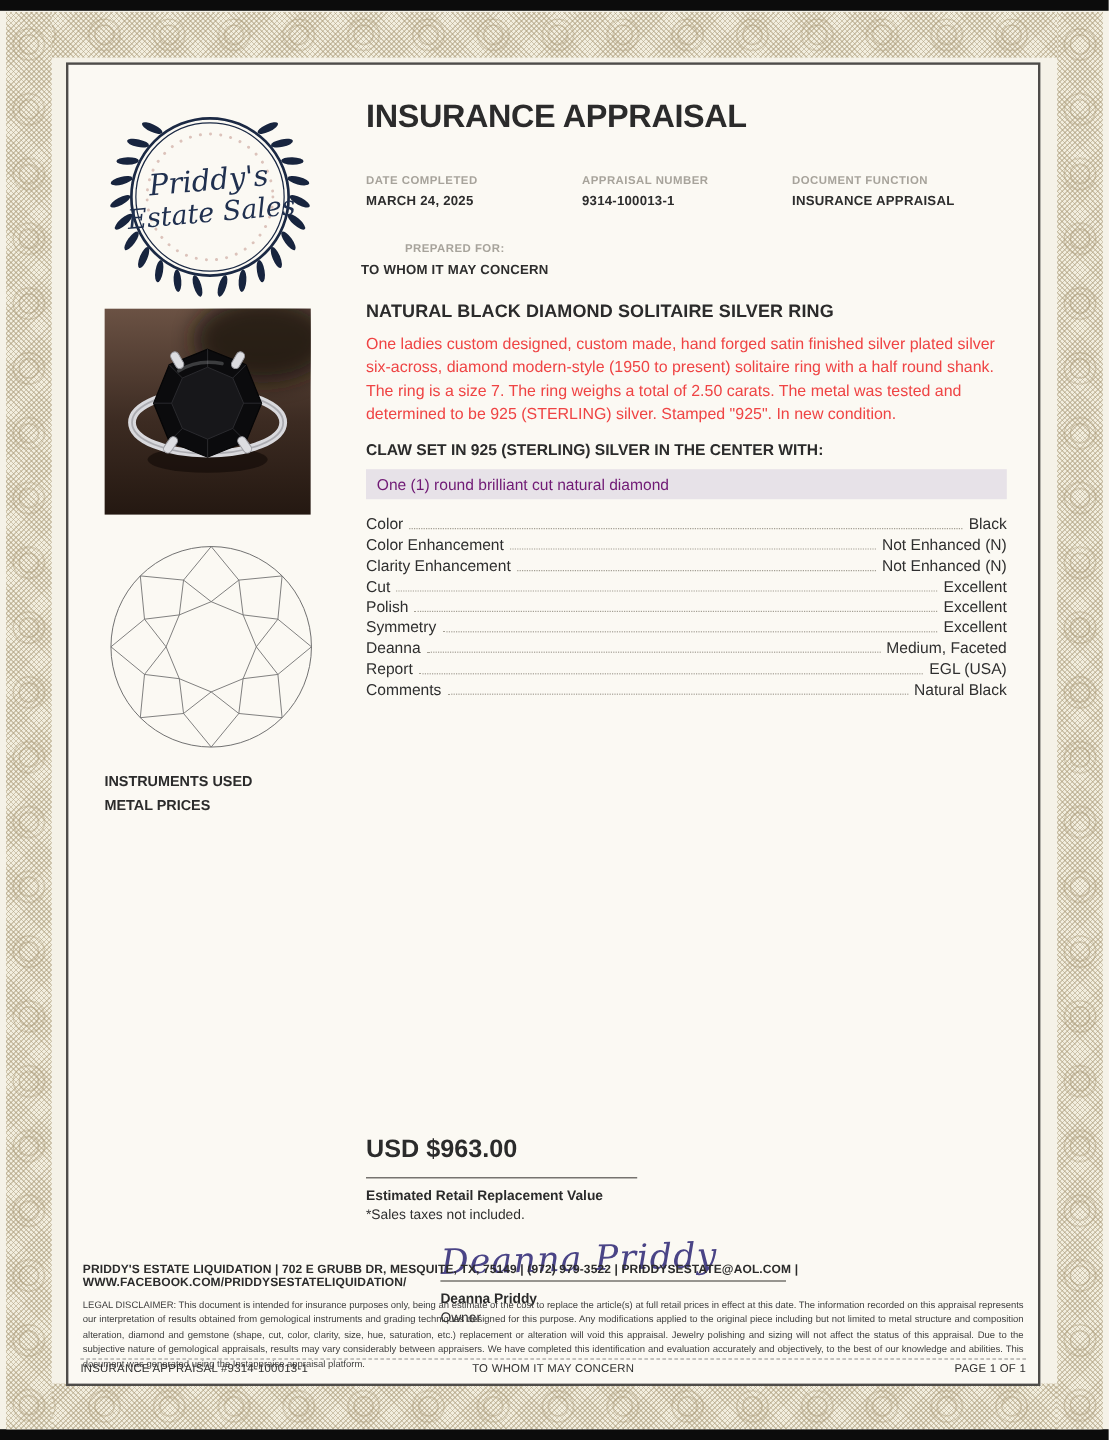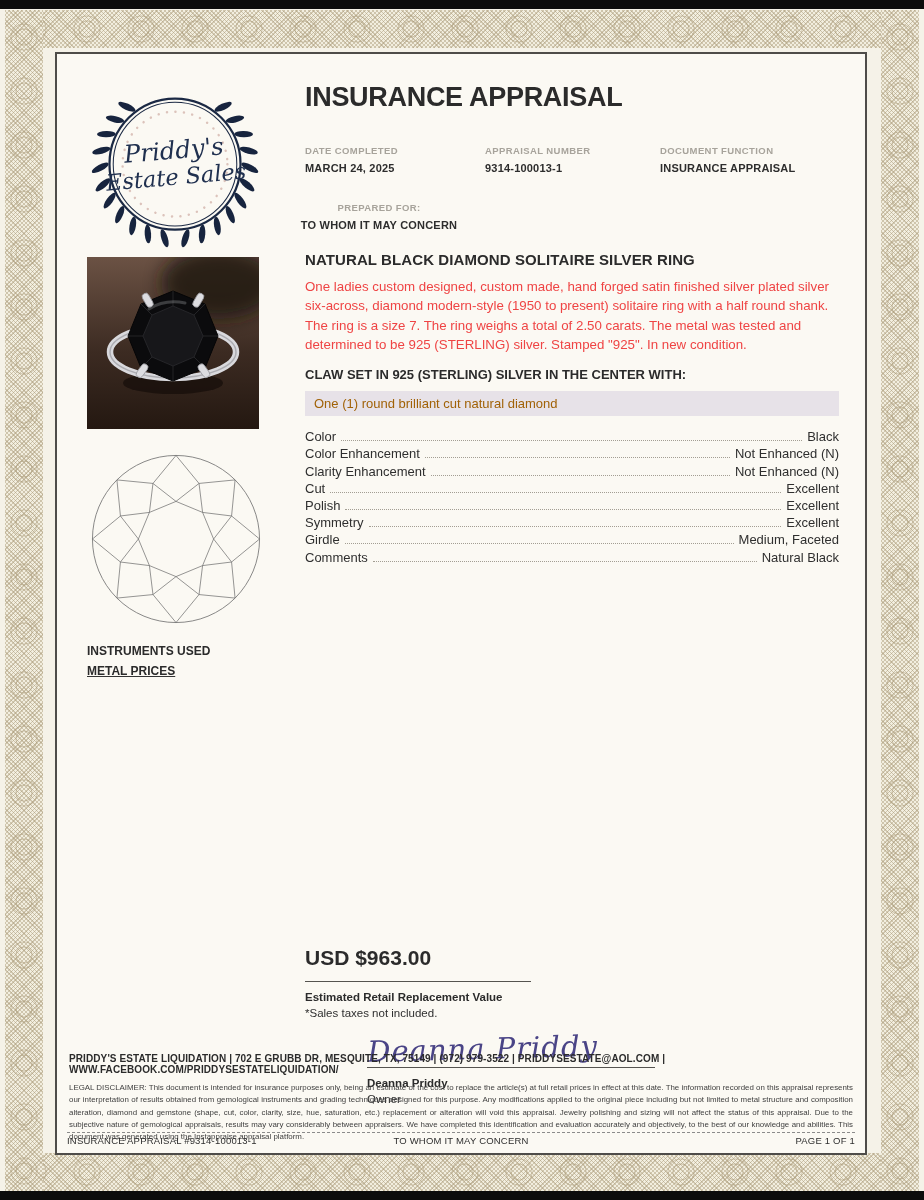--- a/index.html
+++ b/index.html
@@ -34,28 +34,28 @@
   
   .doc-title{font-size:27px;font-weight:bold;color:#2b2b2b;letter-spacing:-.3px;margin:0;}
   .meta-grid{display:grid;grid-template-columns:180px 175px 1fr;}
   .meta-label{font-size:9.5px;color:#a7a39b;letter-spacing:.4px;margin-bottom:6px;font-weight:bold;}
   .meta-value{font-size:11px;font-weight:bold;color:#2d2d2d;letter-spacing:.2px;}
 
   
   .item-title{font-size:15px;font-weight:bold;color:#2b2b2b;margin:0 0 9px 0;letter-spacing:.1px;}
   .item-desc{font-size:13.3px;line-height:1.45;color:#ef4444;margin:0 0 13px 0;}
   .setting-head{font-size:13px;font-weight:bold;color:#2b2b2b;margin:0 0 9px 0;}
-  .stone-bar{background:#e7e2e8;font-size:13px;color:#a16207;padding:5px 9px;margin:0 0 11px 0;}
+  .stone-bar{background:#e7e2e8;font-size:13px;color:#701a75;padding:5px 9px;margin:0 0 11px 0;}
   .attr-row{display:flex;align-items:flex-end;font-size:13px;color:#2f2f2f;height:17.2px;}
   .attr-dots{flex:1;border-bottom:1.5px dotted #a39e93;margin:0 5px 3px 5px;}
 
   
   .side-head{font-size:12px;font-weight:bold;color:#2b2b2b;margin:0 0 6px 0;}
   .side-item{font-size:13px;color:#2f2f2f;line-height:1.75;}
-  .metal-block{text-decoration:underline;}
+  .metal-block{}
 
   
   .valuation{display:flex;flex-direction:column;}
   .val-col{width:226px;}
   .sig-col{width:288px;margin-left:62px;}
   .val-amount{font-size:21px;font-weight:bold;color:#2b2b2b;margin:14px 0 0 0;}
   .rule{border-top:1.5px solid #55534f;margin-top:11px;}
   .val-label{font-size:11.5px;font-weight:bold;color:#2b2b2b;margin-top:9px;}
   .val-note{font-size:11.5px;color:#2f2f2f;margin-top:4px;}
   .sig-script{
@@ -262,23 +262,28 @@
         <span>Polish</span>
         <span class="attr-dots"></span>
         <span>Excellent</span>
       </div>
         <div class="attr-row">
         <span>Symmetry</span>
         <span class="attr-dots"></span>
         <span>Excellent</span>
       </div>
         <div class="attr-row">
-        <span>Girdle</span>
+        <span>Deanna</span>
         <span class="attr-dots"></span>
         <span>Medium, Faceted</span>
+      </div>
+        <div class="attr-row">
+        <span>Report</span>
+        <span class="attr-dots"></span>
+        <span>EGL (USA)</span>
       </div>
         <div class="attr-row">
         <span>Comments</span>
         <span class="attr-dots"></span>
         <span>Natural Black</span>
       </div>
       </div>
   </div>
 
   <div class="abs" style="left:30px;top:590px;width:210px;">

